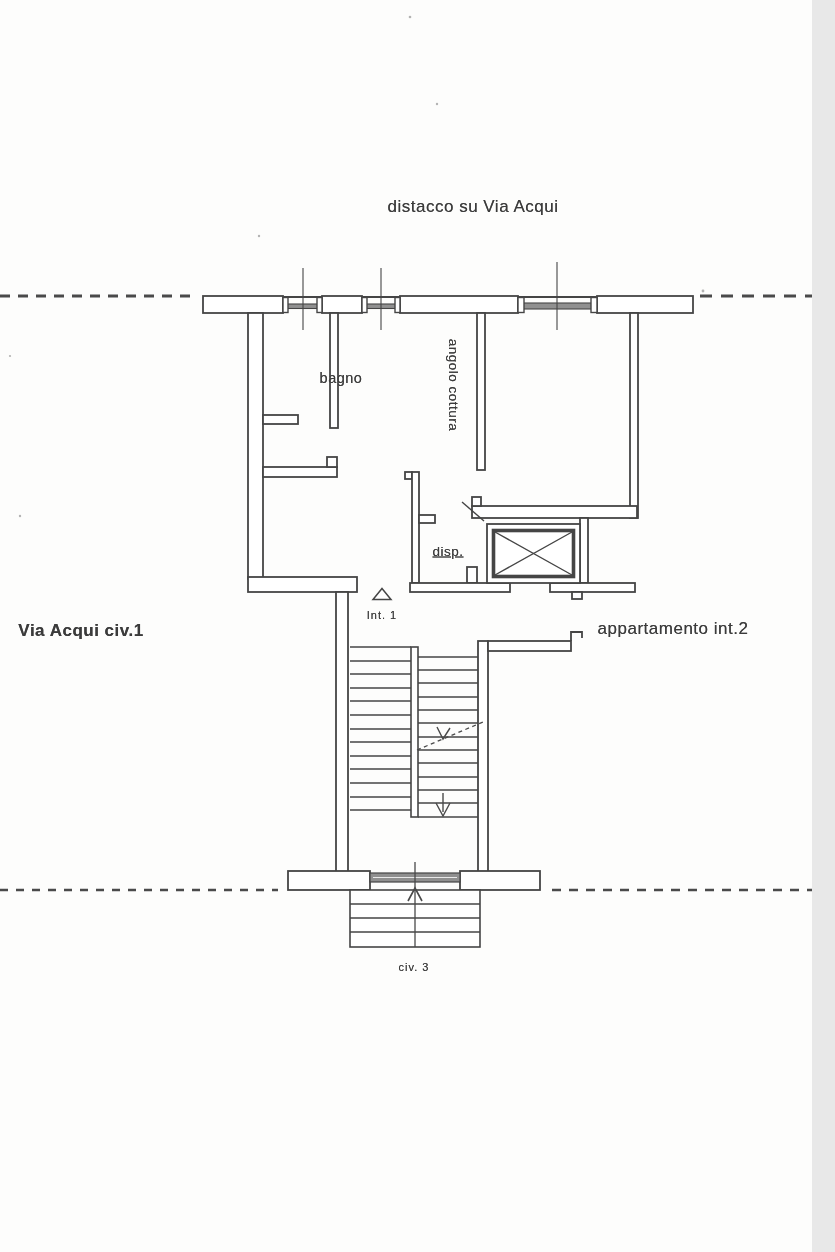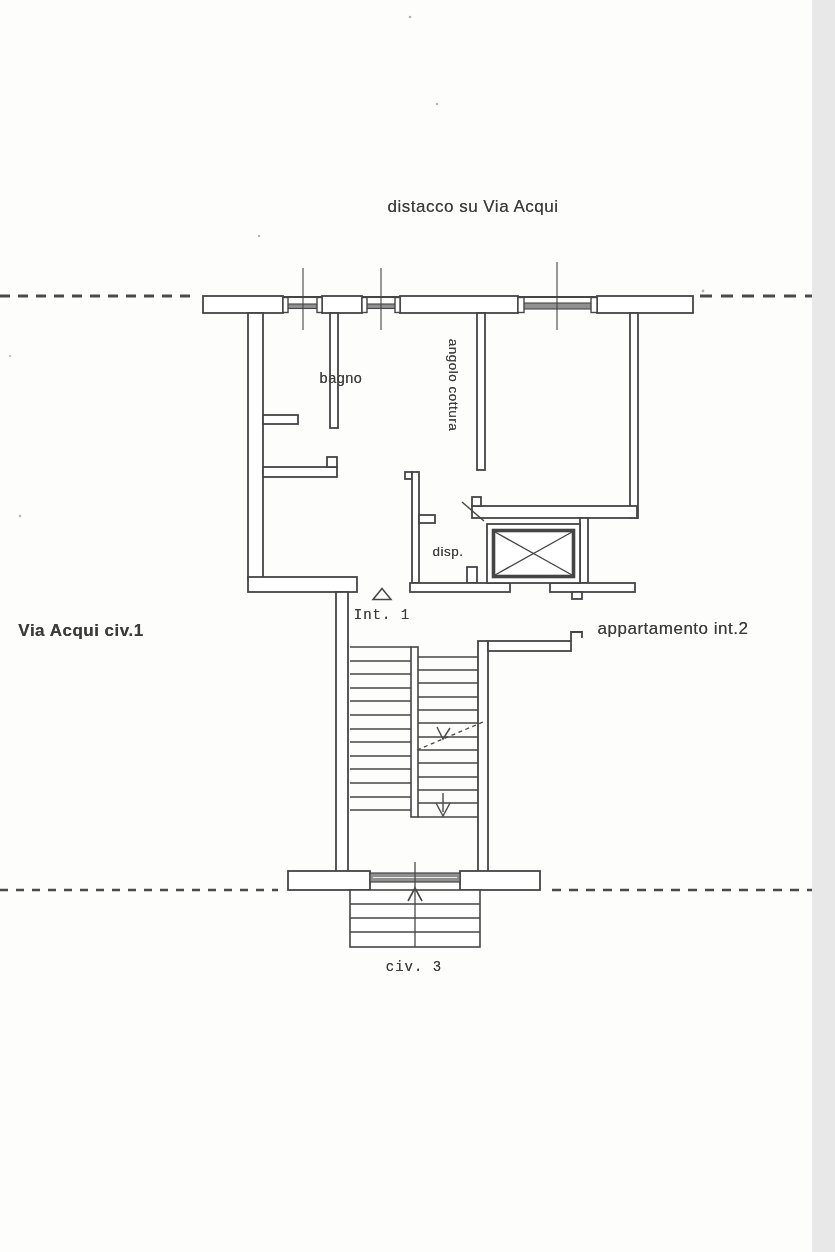--- a/index.html
+++ b/index.html
@@ -10,21 +10,21 @@
   #plan-svg{position:absolute;left:0;top:0;}
   .lbl{
     position:absolute;transform:translate(-50%,-50%);
     white-space:nowrap;color:#3b3b3b;text-shadow:0 0 .6px #6a6a6a;
     letter-spacing:.5px;
   }
   .lbl.vert{transform:translate(-50%,-50%) rotate(90deg);}
   .t17{font-size:17px;}
   .t15{font-size:14.5px;}
   .t14{font-size:13.5px;}
-  .t11{font-size:14px;letter-spacing:1px;font-family:Liberation Mono, monospace;}
+  .t11{font-size:11px;letter-spacing:1px;}
 </style>
 </head>
 <body>
 
 <div id="page">
 
   <svg id="plan-svg" width="835" height="1252" viewBox="0 0 835 1252">
 
     <g stroke="#4a4a4a" fill="none">
       <path d="M0 296 H197" stroke-width="3.2" stroke-dasharray="10 8"></path>
@@ -155,19 +155,19 @@
   <div class="lbl t17" style="left:473px;top:207px;">distacco su Via Acqui</div>
 
   <div class="lbl t17" style="left:81px;top:631px;font-weight:bold;">Via Acqui civ.1</div>
 
   <div class="lbl t17" style="left:673px;top:629px;">appartamento int.2</div>
 
   <div class="lbl t15" style="left:301px;top:378px;margin-left:40px;">bagno</div>
 
   <div class="lbl vert t14" style="left:453px;top:385px;">angolo cottura</div>
 
-  <div class="lbl t14" style="left:448px;top:551px;">disp.</div>
+  <div class="lbl t14" style="left:448px;top:551px;text-decoration:underline;">disp.</div>
 
   <div class="lbl t11" style="left:382px;top:615px;">Int. 1</div>
 
   <div class="lbl t11" style="left:414px;top:967px;">civ. 3</div>
 
 </div>
 
 </body></html>

